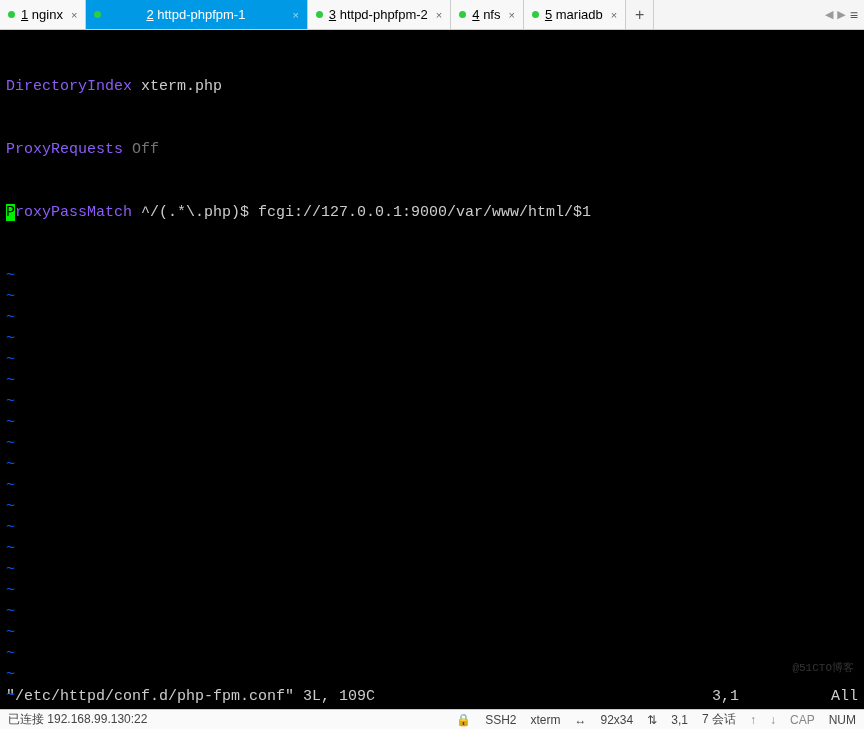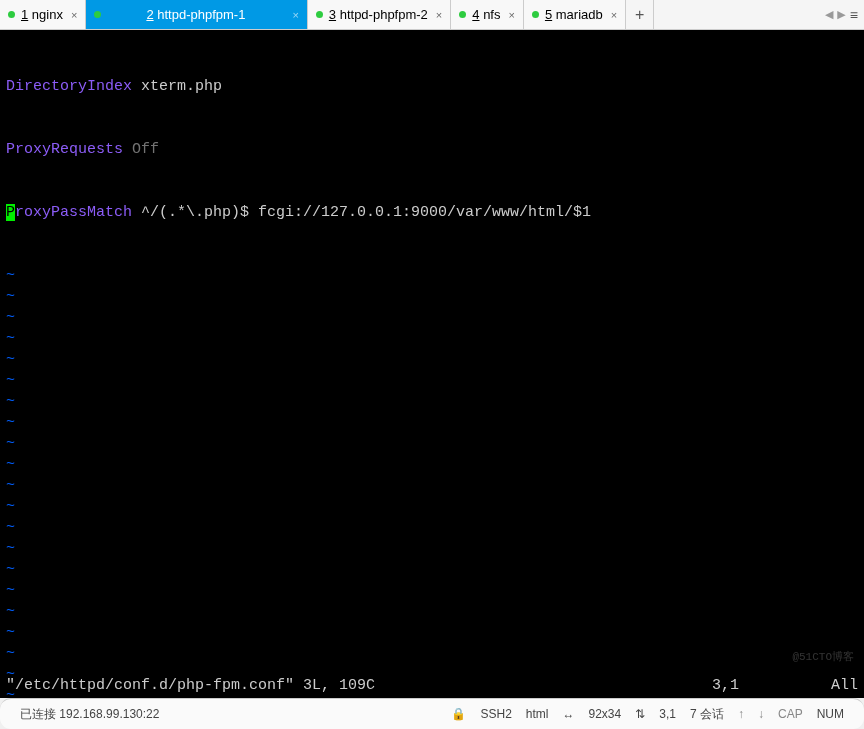--- a/index.html
+++ b/index.html
@@ -94,30 +94,29 @@
       bottom: 2px;
       display: flex;
       color: #ccc;
       font-family: inherit;
     }
     .vim-status .file { flex: 0 0 auto; }
     .vim-status .spacer { flex: 1; }
     .vim-status .pos { flex: 0 0 auto; margin-right: 80px; }
     .vim-status .all { flex: 0 0 auto; margin-left: 12px; }
     .status-bar {
-      height: 31px;
+      height: 20px;
       background: #fafafa;
       border-top: 1px solid #ccc;
       display: flex;
       align-items: center;
-      padding: 0 20px;
+      padding: 0 8px;
       font-size: 12px;
       color: #444;
       gap: 14px;
-      border-radius: 11px;
     }
     .status-bar .spacer { flex: 1; }
     .status-bar .faint { color: #888; }
     .watermark {
       position: absolute;
       right: 10px;
       bottom: 30px;
       color: rgba(200,200,200,0.25);
       font-size: 11px;
       pointer-events: none;
@@ -172,21 +171,21 @@
     <span class="all">All</span>
   </div>
   <div class="watermark">@51CTO博客</div>
 </div>
 
 <div class="status-bar">
   <span>已连接 192.168.99.130:22</span>
   <span class="spacer"></span>
   <span>🔒</span>
   <span>SSH2</span>
-  <span>html</span>
+  <span>xterm</span>
   <span>↔</span>
   <span>92x34</span>
   <span>⇅</span>
   <span>3,1</span>
   <span>7 会话</span>
   <span class="faint">↑</span>
   <span class="faint">↓</span>
   <span class="faint">CAP</span>
   <span>NUM</span>
 </div>

